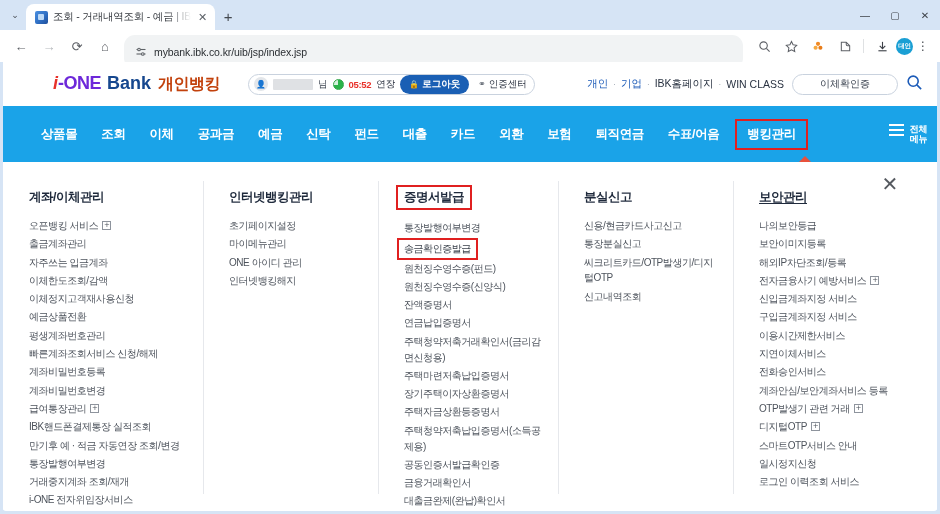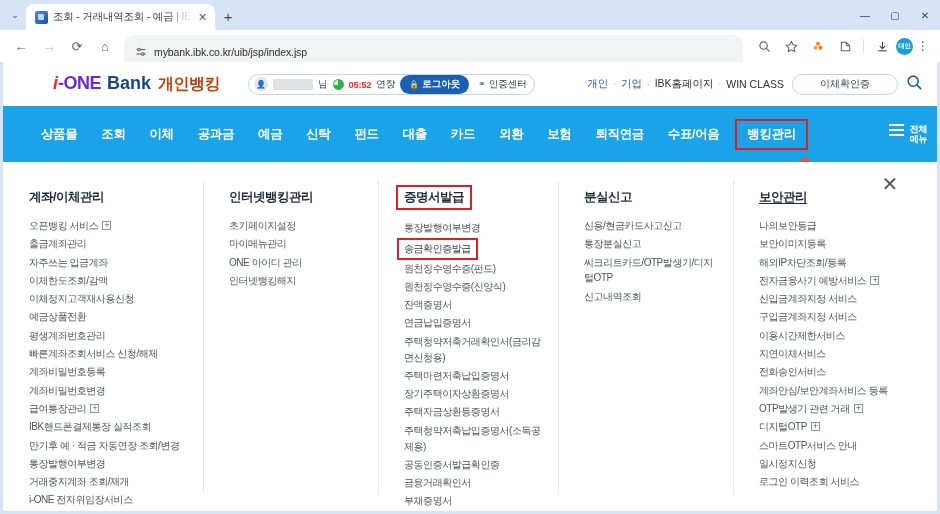--- a/index.html
+++ b/index.html
@@ -473,23 +473,20 @@
           <li>
               <span class="txt">주택청약저축납입증명서(소득공제용)</span>
             </li>
           <li>
               <span class="txt">공동인증서발급확인증</span>
             </li>
           <li>
               <span class="txt">금융거래확인서</span>
             </li>
           <li>
-              <span class="txt">부채증명서</span>
-            </li>
-          <li>
               <span class="txt">대출금완제(완납)확인서</span>
             </li>
           
           
         </ul>
       </div>
 
       <div class="col col-4">
         <div class="col-title">분실신고</div>
         <ul>

